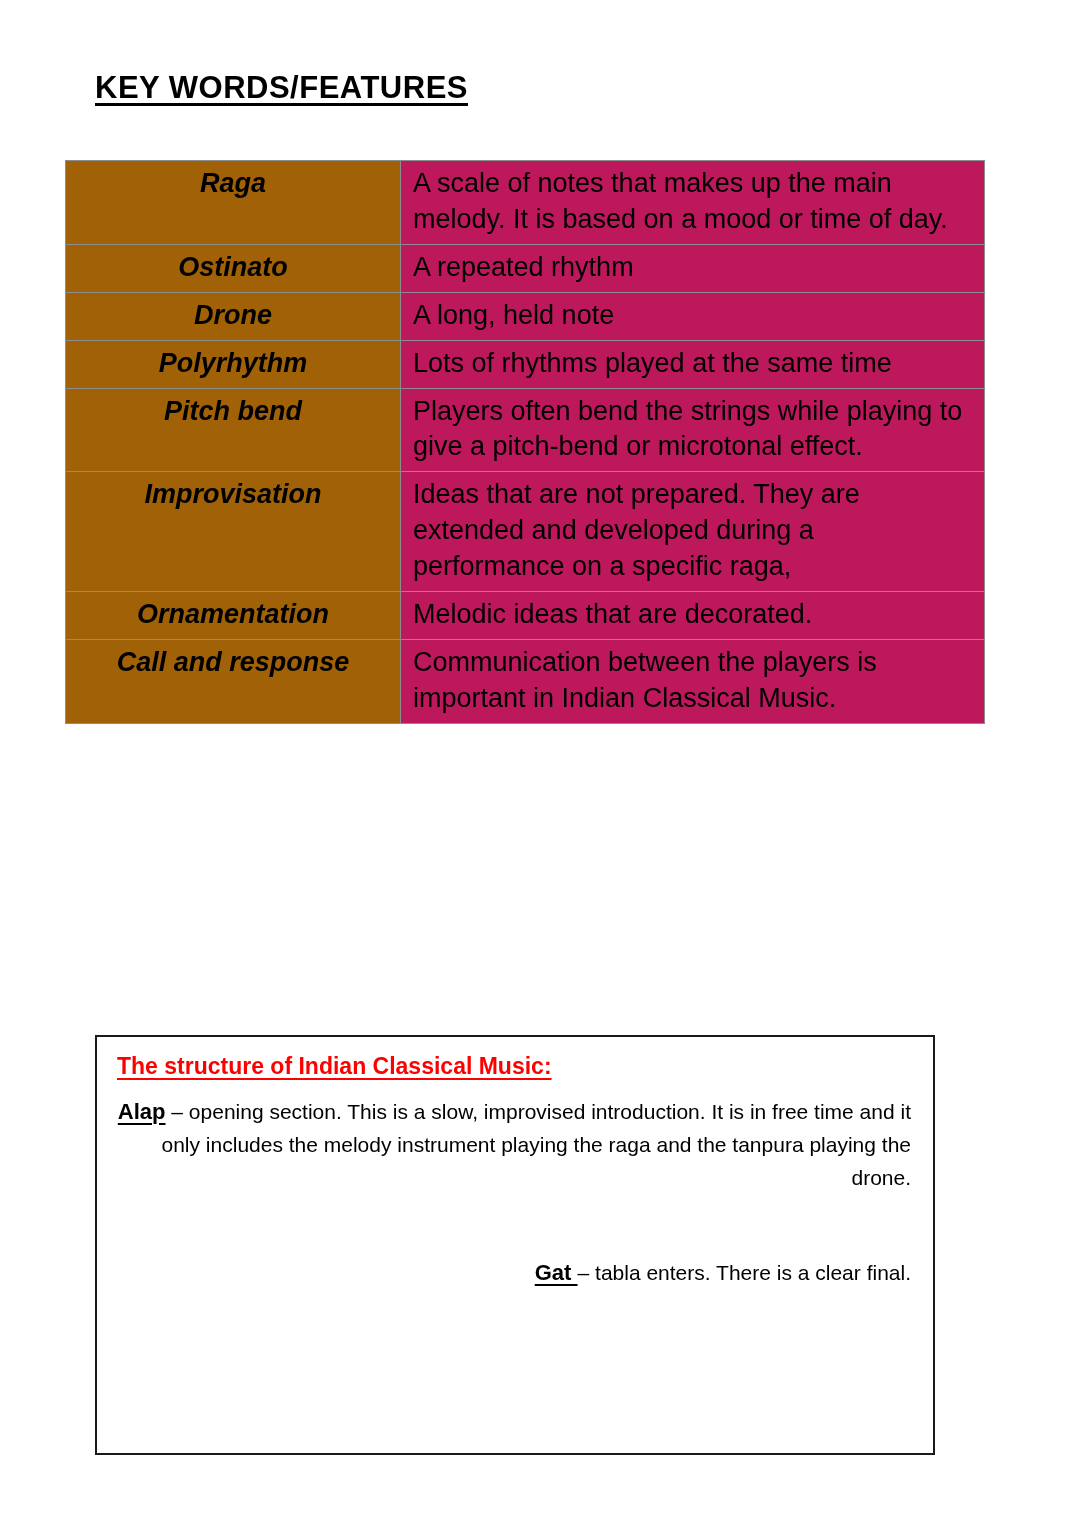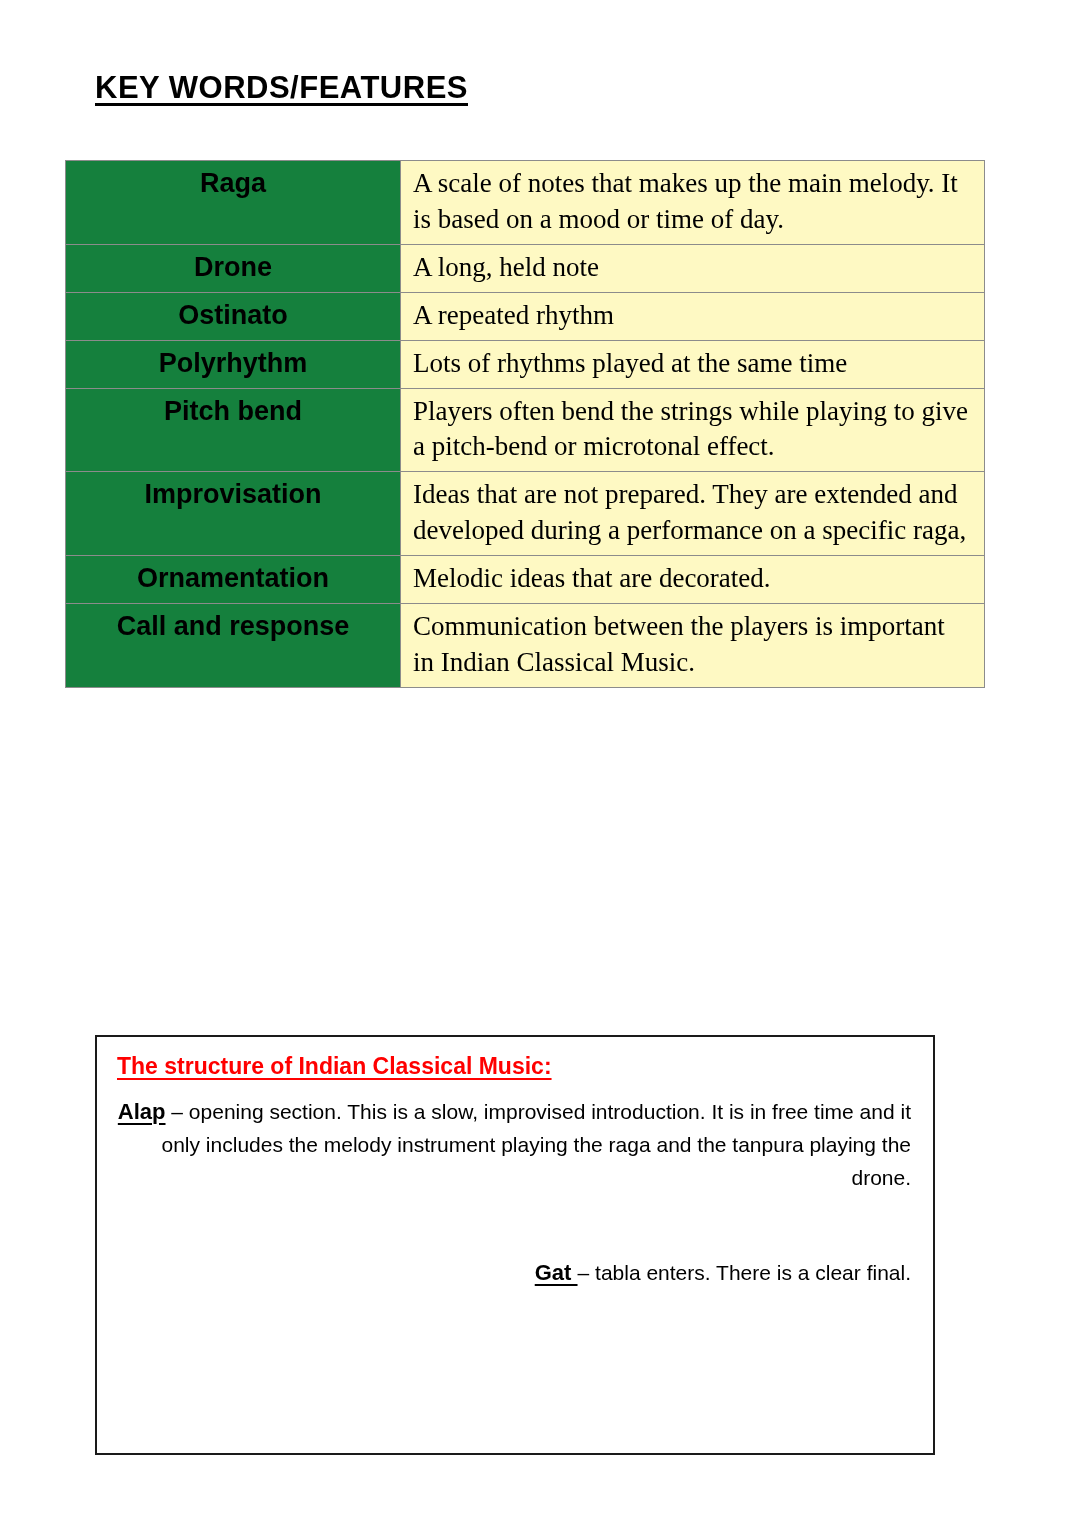--- a/index.html
+++ b/index.html
@@ -39,31 +39,31 @@
     border-collapse: collapse;
     font-size: 27px;
     line-height: 1.33;
   }
   .keywords-table td {
     border: 1px solid #8c8c8c;
     vertical-align: top;
   }
   .keywords-table td.term-cell {
     width: 335px;
-    background: #15803d;
+    background: #a16207;
     font-weight: bold;
     text-align: center;
     padding: 5px 10px 6px 10px;
     color: #000000;
+    font-style: italic;
   }
   .keywords-table td.def-cell {
-    background: #fef9c3;
+    background: #be185d;
     padding: 5px 14px 6px 12px;
     color: #000000;
-    font-family: Liberation Serif, serif;
   }
 
   
   .structure-box {
     position: absolute;
     left: 95px;
     top: 1035px;
     width: 840px;
     min-height: 420px;
     border: 2px solid #1a1a1a;
@@ -101,26 +101,26 @@
 
   <div class="page-title">KEY WORDS/FEATURES</div>
 
   <table class="keywords-table">
     <tbody>
       <tr>
         <td class="term-cell">Raga</td>
         <td class="def-cell">A scale of notes that makes up the main melody. It is based on a mood or time of day.</td>
       </tr>
       <tr>
+        <td class="term-cell">Ostinato</td>
+        <td class="def-cell">A repeated rhythm</td>
+      </tr>
+      <tr>
         <td class="term-cell">Drone</td>
         <td class="def-cell">A long, held note</td>
-      </tr>
-      <tr>
-        <td class="term-cell">Ostinato</td>
-        <td class="def-cell">A repeated rhythm</td>
       </tr>
       <tr>
         <td class="term-cell">Polyrhythm</td>
         <td class="def-cell">Lots of rhythms played at the same time</td>
       </tr>
       <tr>
         <td class="term-cell">Pitch bend</td>
         <td class="def-cell">Players often bend the strings while playing to give a pitch-bend or microtonal effect.</td>
       </tr>
       <tr>

